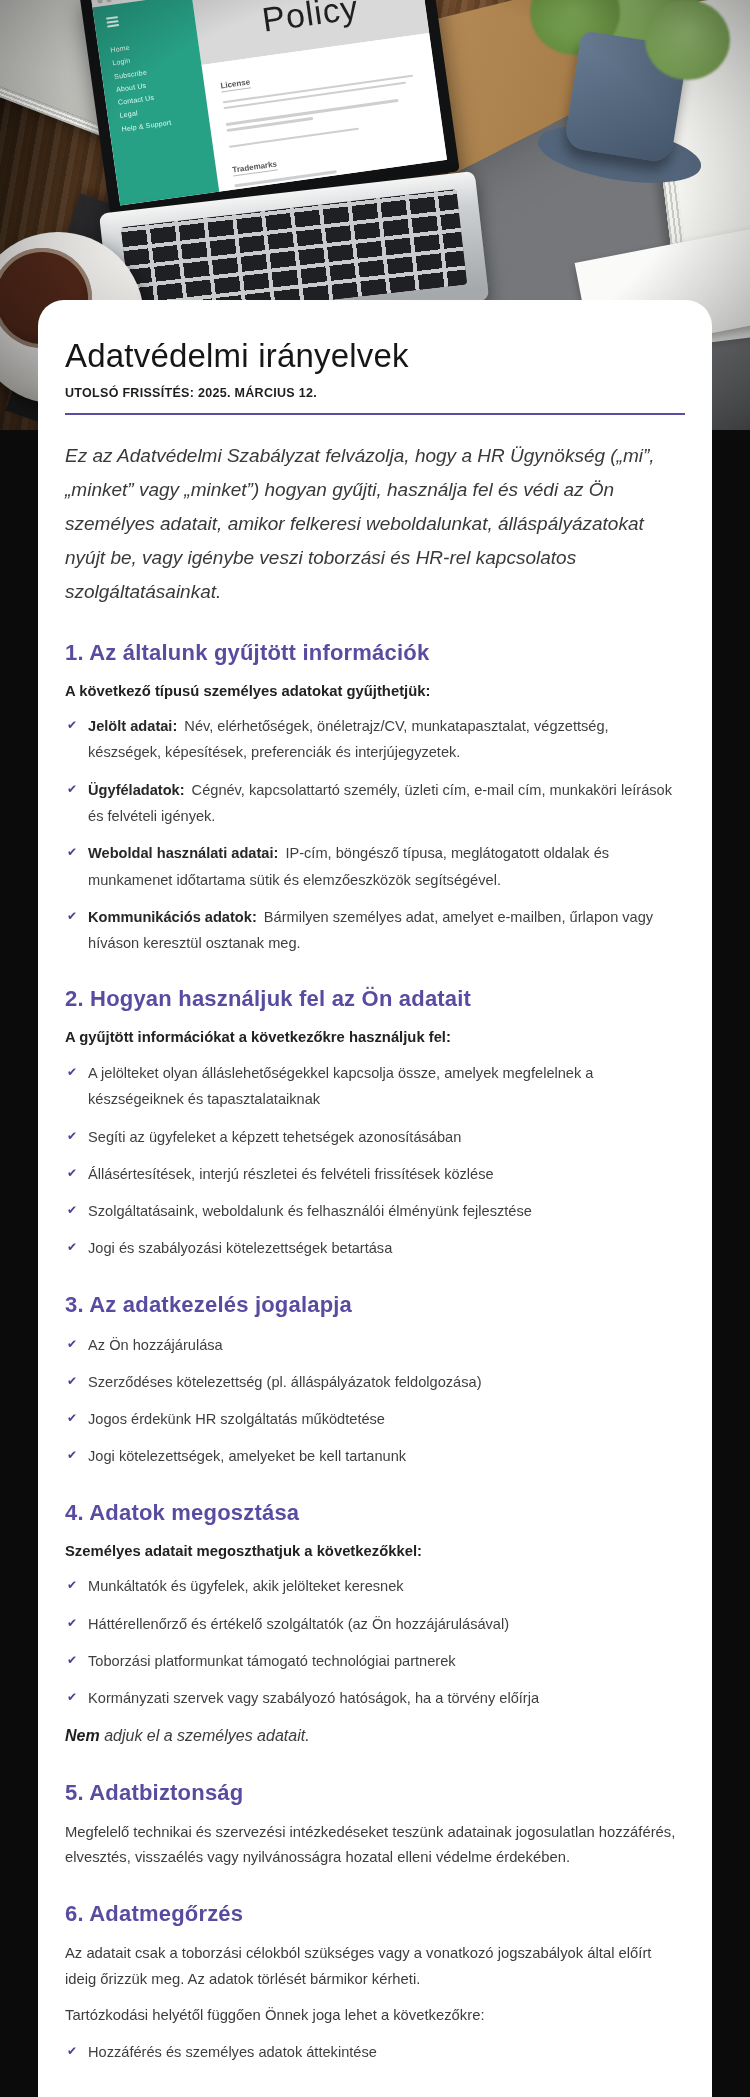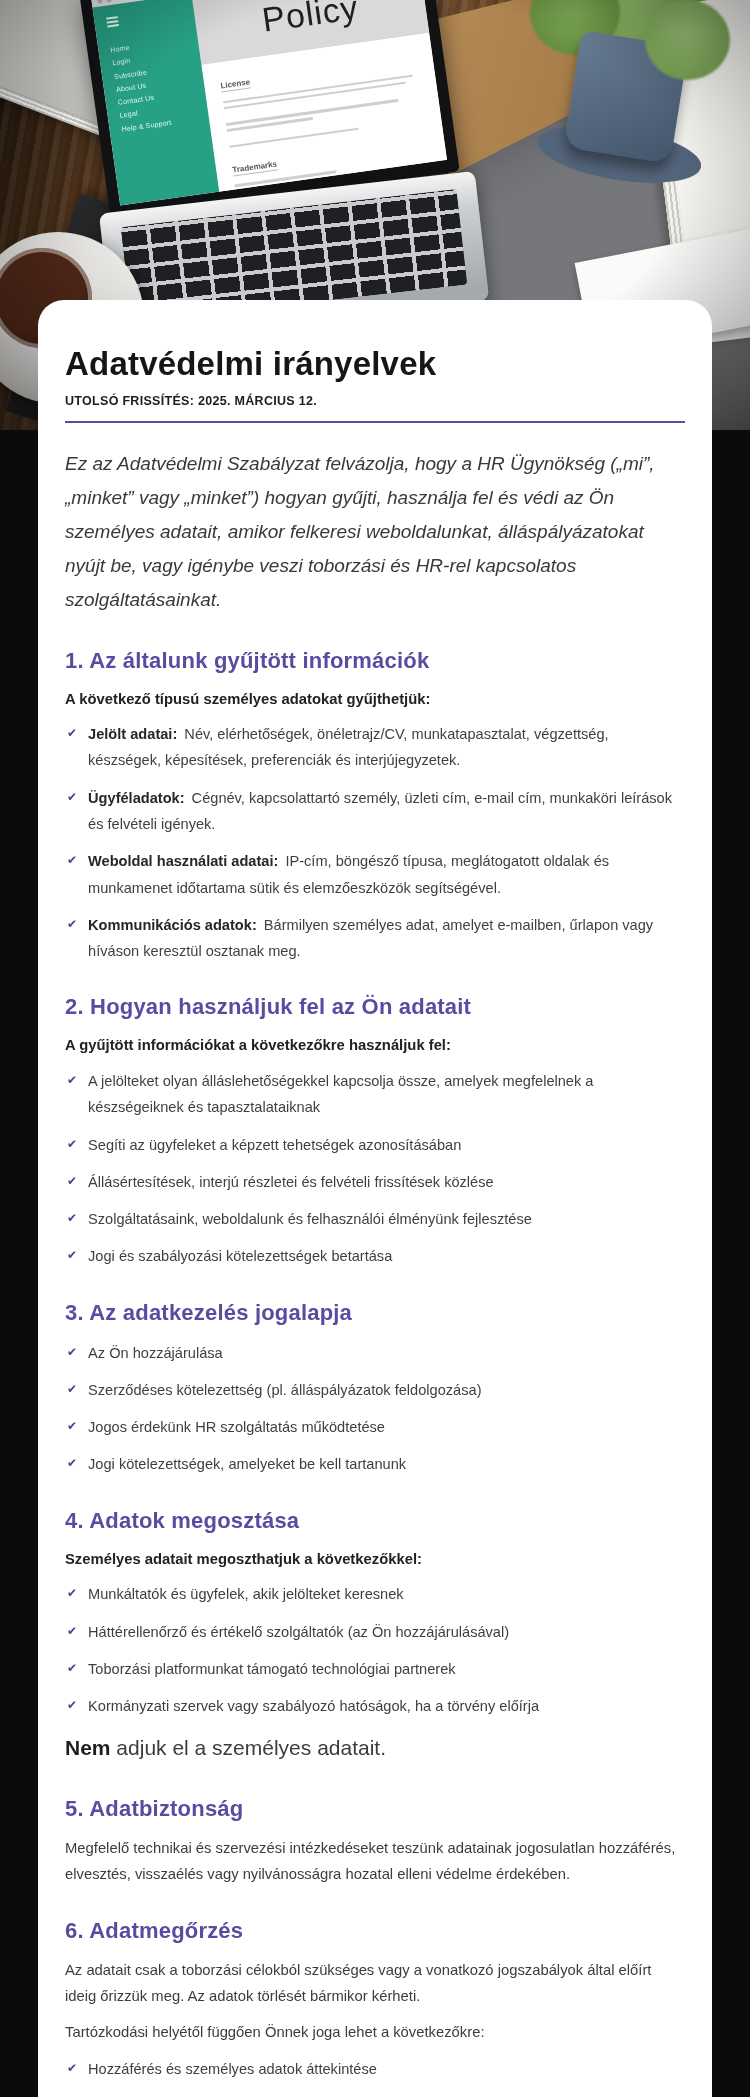--- a/index.html
+++ b/index.html
@@ -71,33 +71,33 @@
   .keys{height:96px;border-radius:4px;
     background-image:repeating-linear-gradient(0deg,transparent 0 15px,#c9cbcd 15px 19px),
                      repeating-linear-gradient(90deg,#1f2023 0 25px,#c9cbcd 25px 29px);
     background-color:#1f2023;}
   .vignette{position:absolute;inset:0;pointer-events:none;
     background:radial-gradient(ellipse at 52% 42%,transparent 52%,rgba(0,0,0,.5) 100%);}
 
   
   .card{position:relative;z-index:5;margin:-130px 38px 42px;background:#ffffff;border-radius:26px;
     padding:36px 27px 58px;color:#3c3c3c;}
-  .doc-title{font-size:33px;line-height:1.2;font-weight:700;color:#161616;margin:8px 0 10px;letter-spacing:.2px;}
+  .doc-title{font-size:33px;line-height:1.2;font-weight:400;color:#161616;margin:0 0 10px;letter-spacing:.2px;}
   .doc-updated{font-size:12.5px;font-weight:700;color:#1d1d1d;letter-spacing:.3px;margin:0 0 13px;}
   .doc-rule{height:2px;background:#5b4ca3;border:0;margin:0 0 24px;}
   .doc-intro{font-style:italic;font-size:19px;line-height:1.8;color:#393939;margin:0 0 6px;}
 
   .doc-section h2{font-size:22px;font-weight:700;color:#584ca0;margin:30px 0 14px;letter-spacing:.2px;}
   .lead{font-size:14.8px;font-weight:700;color:#222;margin:0 0 8px;line-height:1.6;}
   .ptext{font-size:14.8px;color:#3c3c3c;margin:0 0 10px;line-height:1.75;}
   ul.checklist{list-style:none;margin:10px 0 4px;padding:0;}
   ul.checklist li{display:flex;align-items:flex-start;margin:0 0 11px;font-size:14.6px;line-height:1.8;color:#3f3f3f;}
   .check{flex:none;color:#4c3f96;font-size:12px;line-height:1;margin:6px 11px 0 2px;}
   ul.checklist b{color:#272727;margin-right:3px;}
-  .note{font-size:21px;color:#3c3c3c;margin:4px 0 18px;line-height:1.7;}
+  .note{font-size:16px;color:#3c3c3c;margin:4px 0 18px;line-height:1.7;font-style:italic;}
   .note b{color:#1f1f1f;}
 </style>
 </head>
 <body>
 
 <div class="hero">
   <div class="wood"></div>
   <div class="magazine"></div>
   <div class="lightwood"></div>
   <div class="felt"></div>

